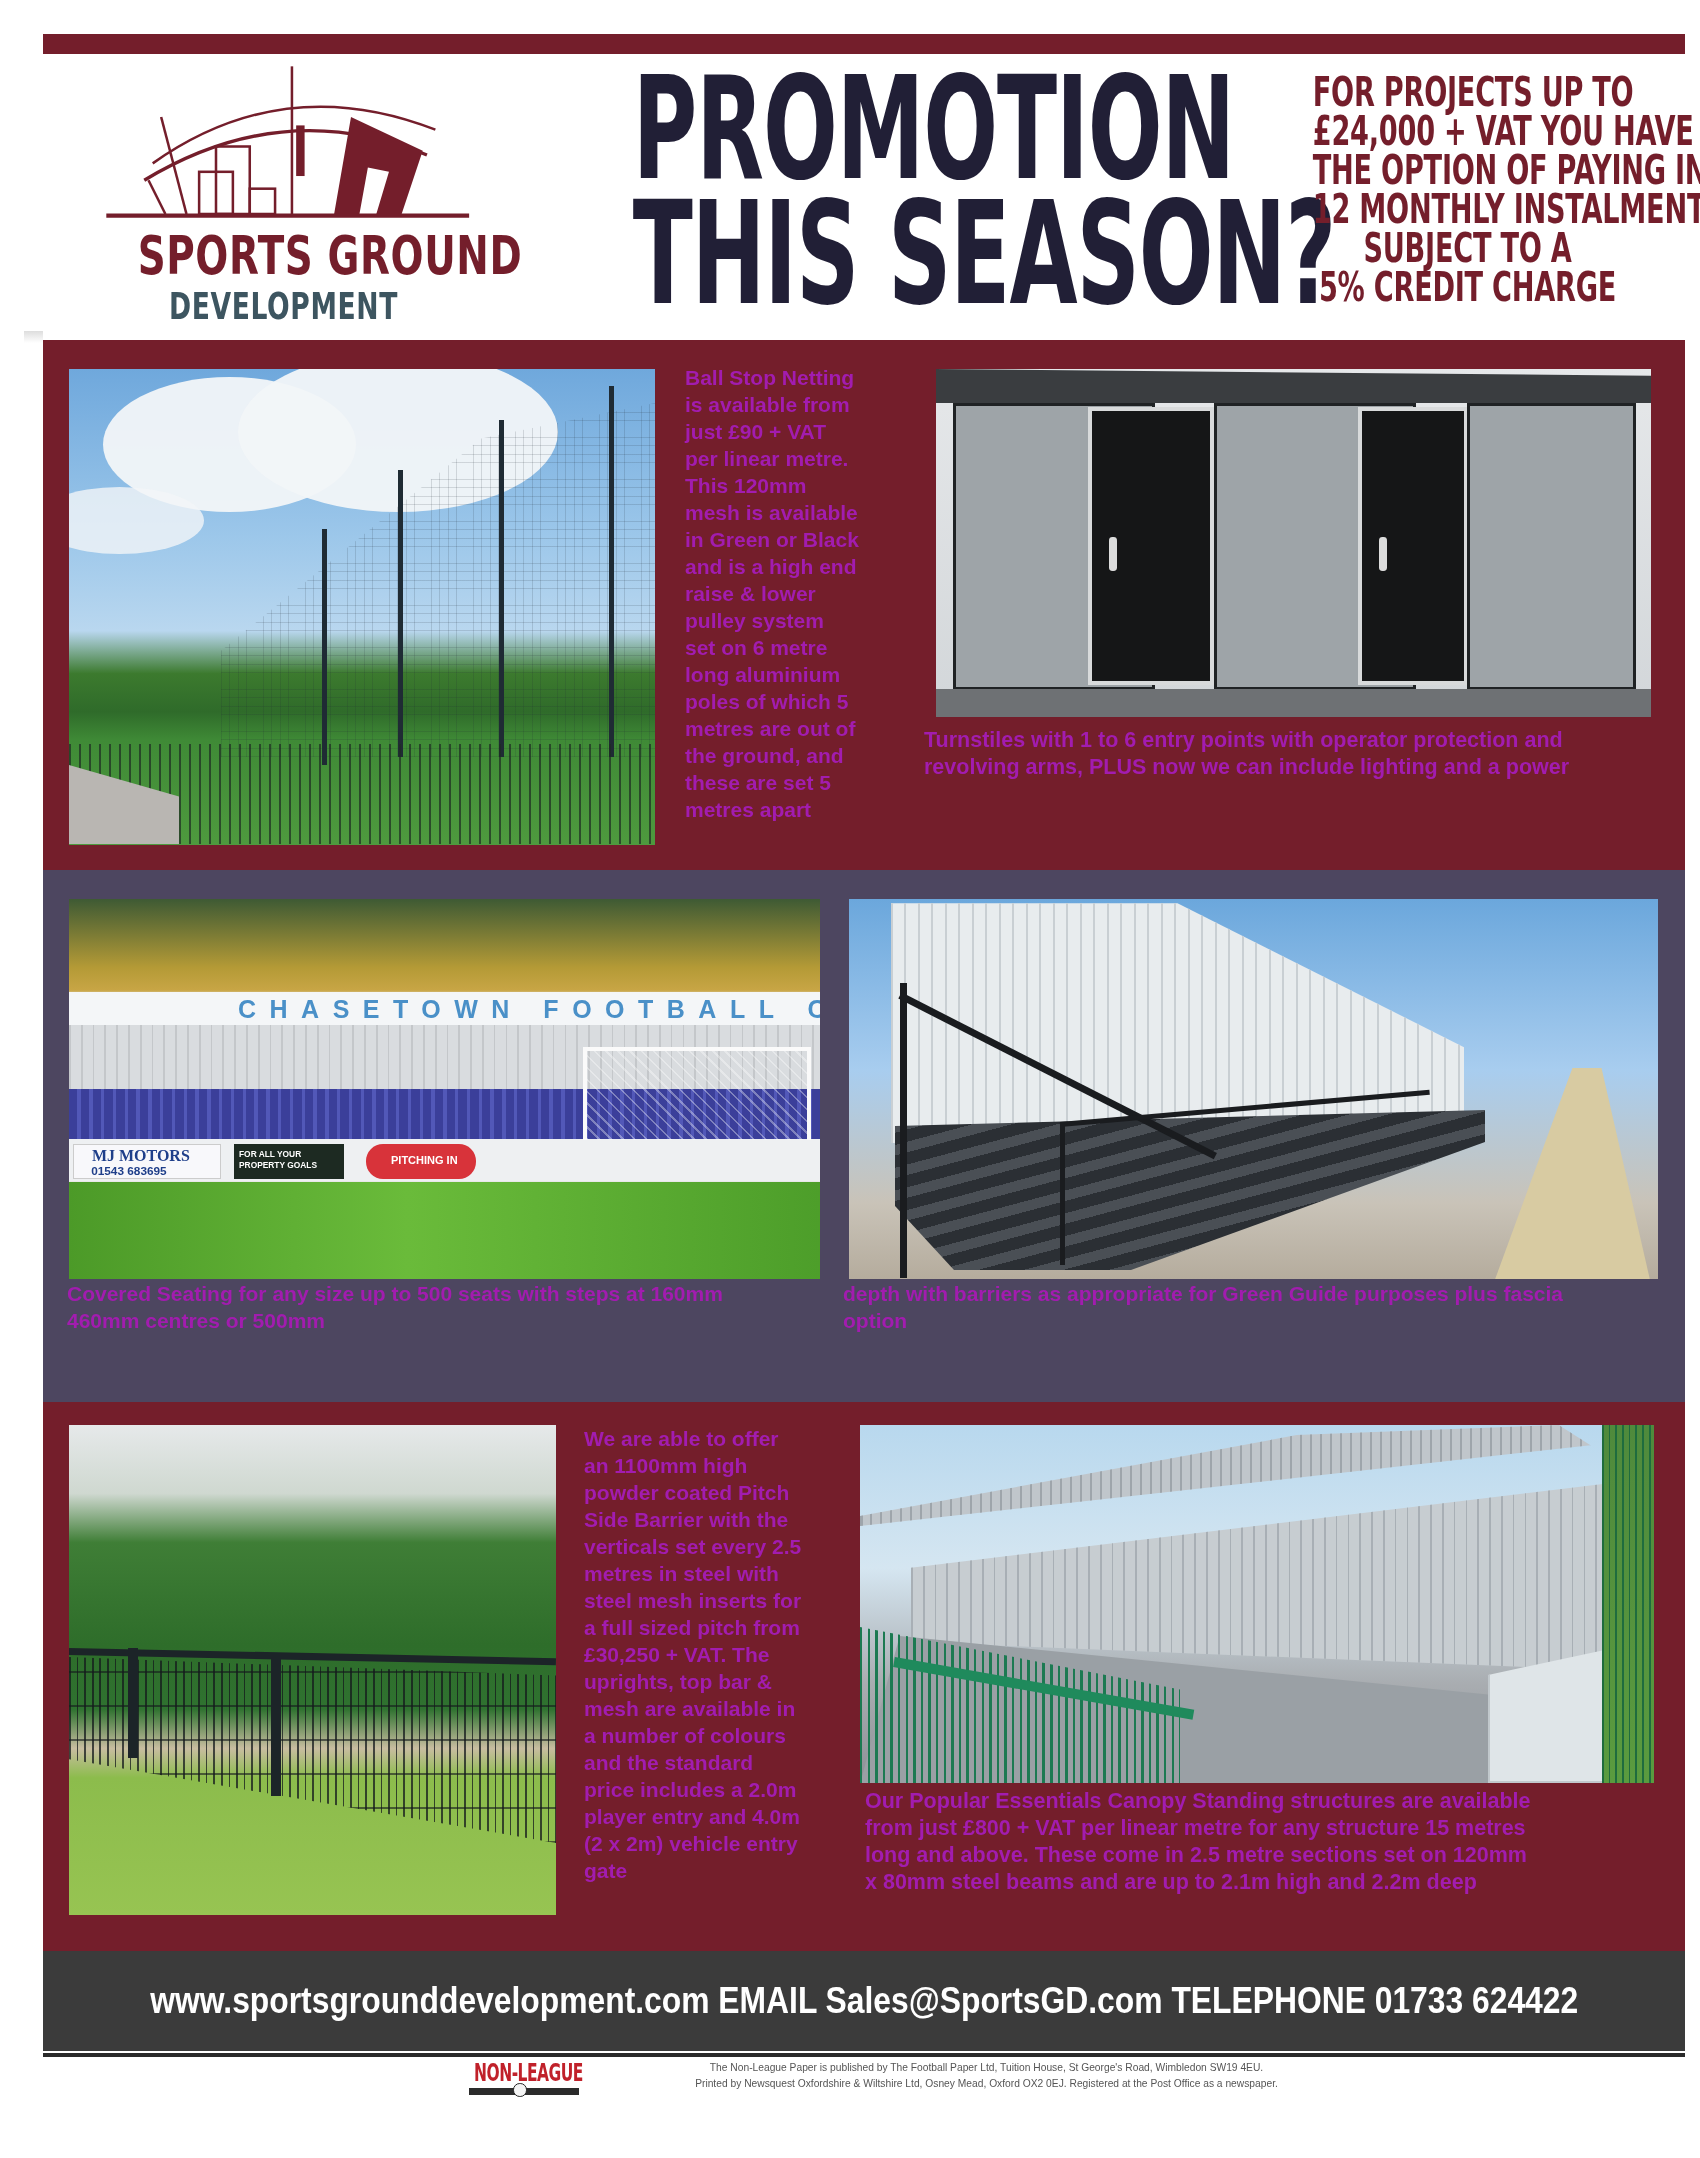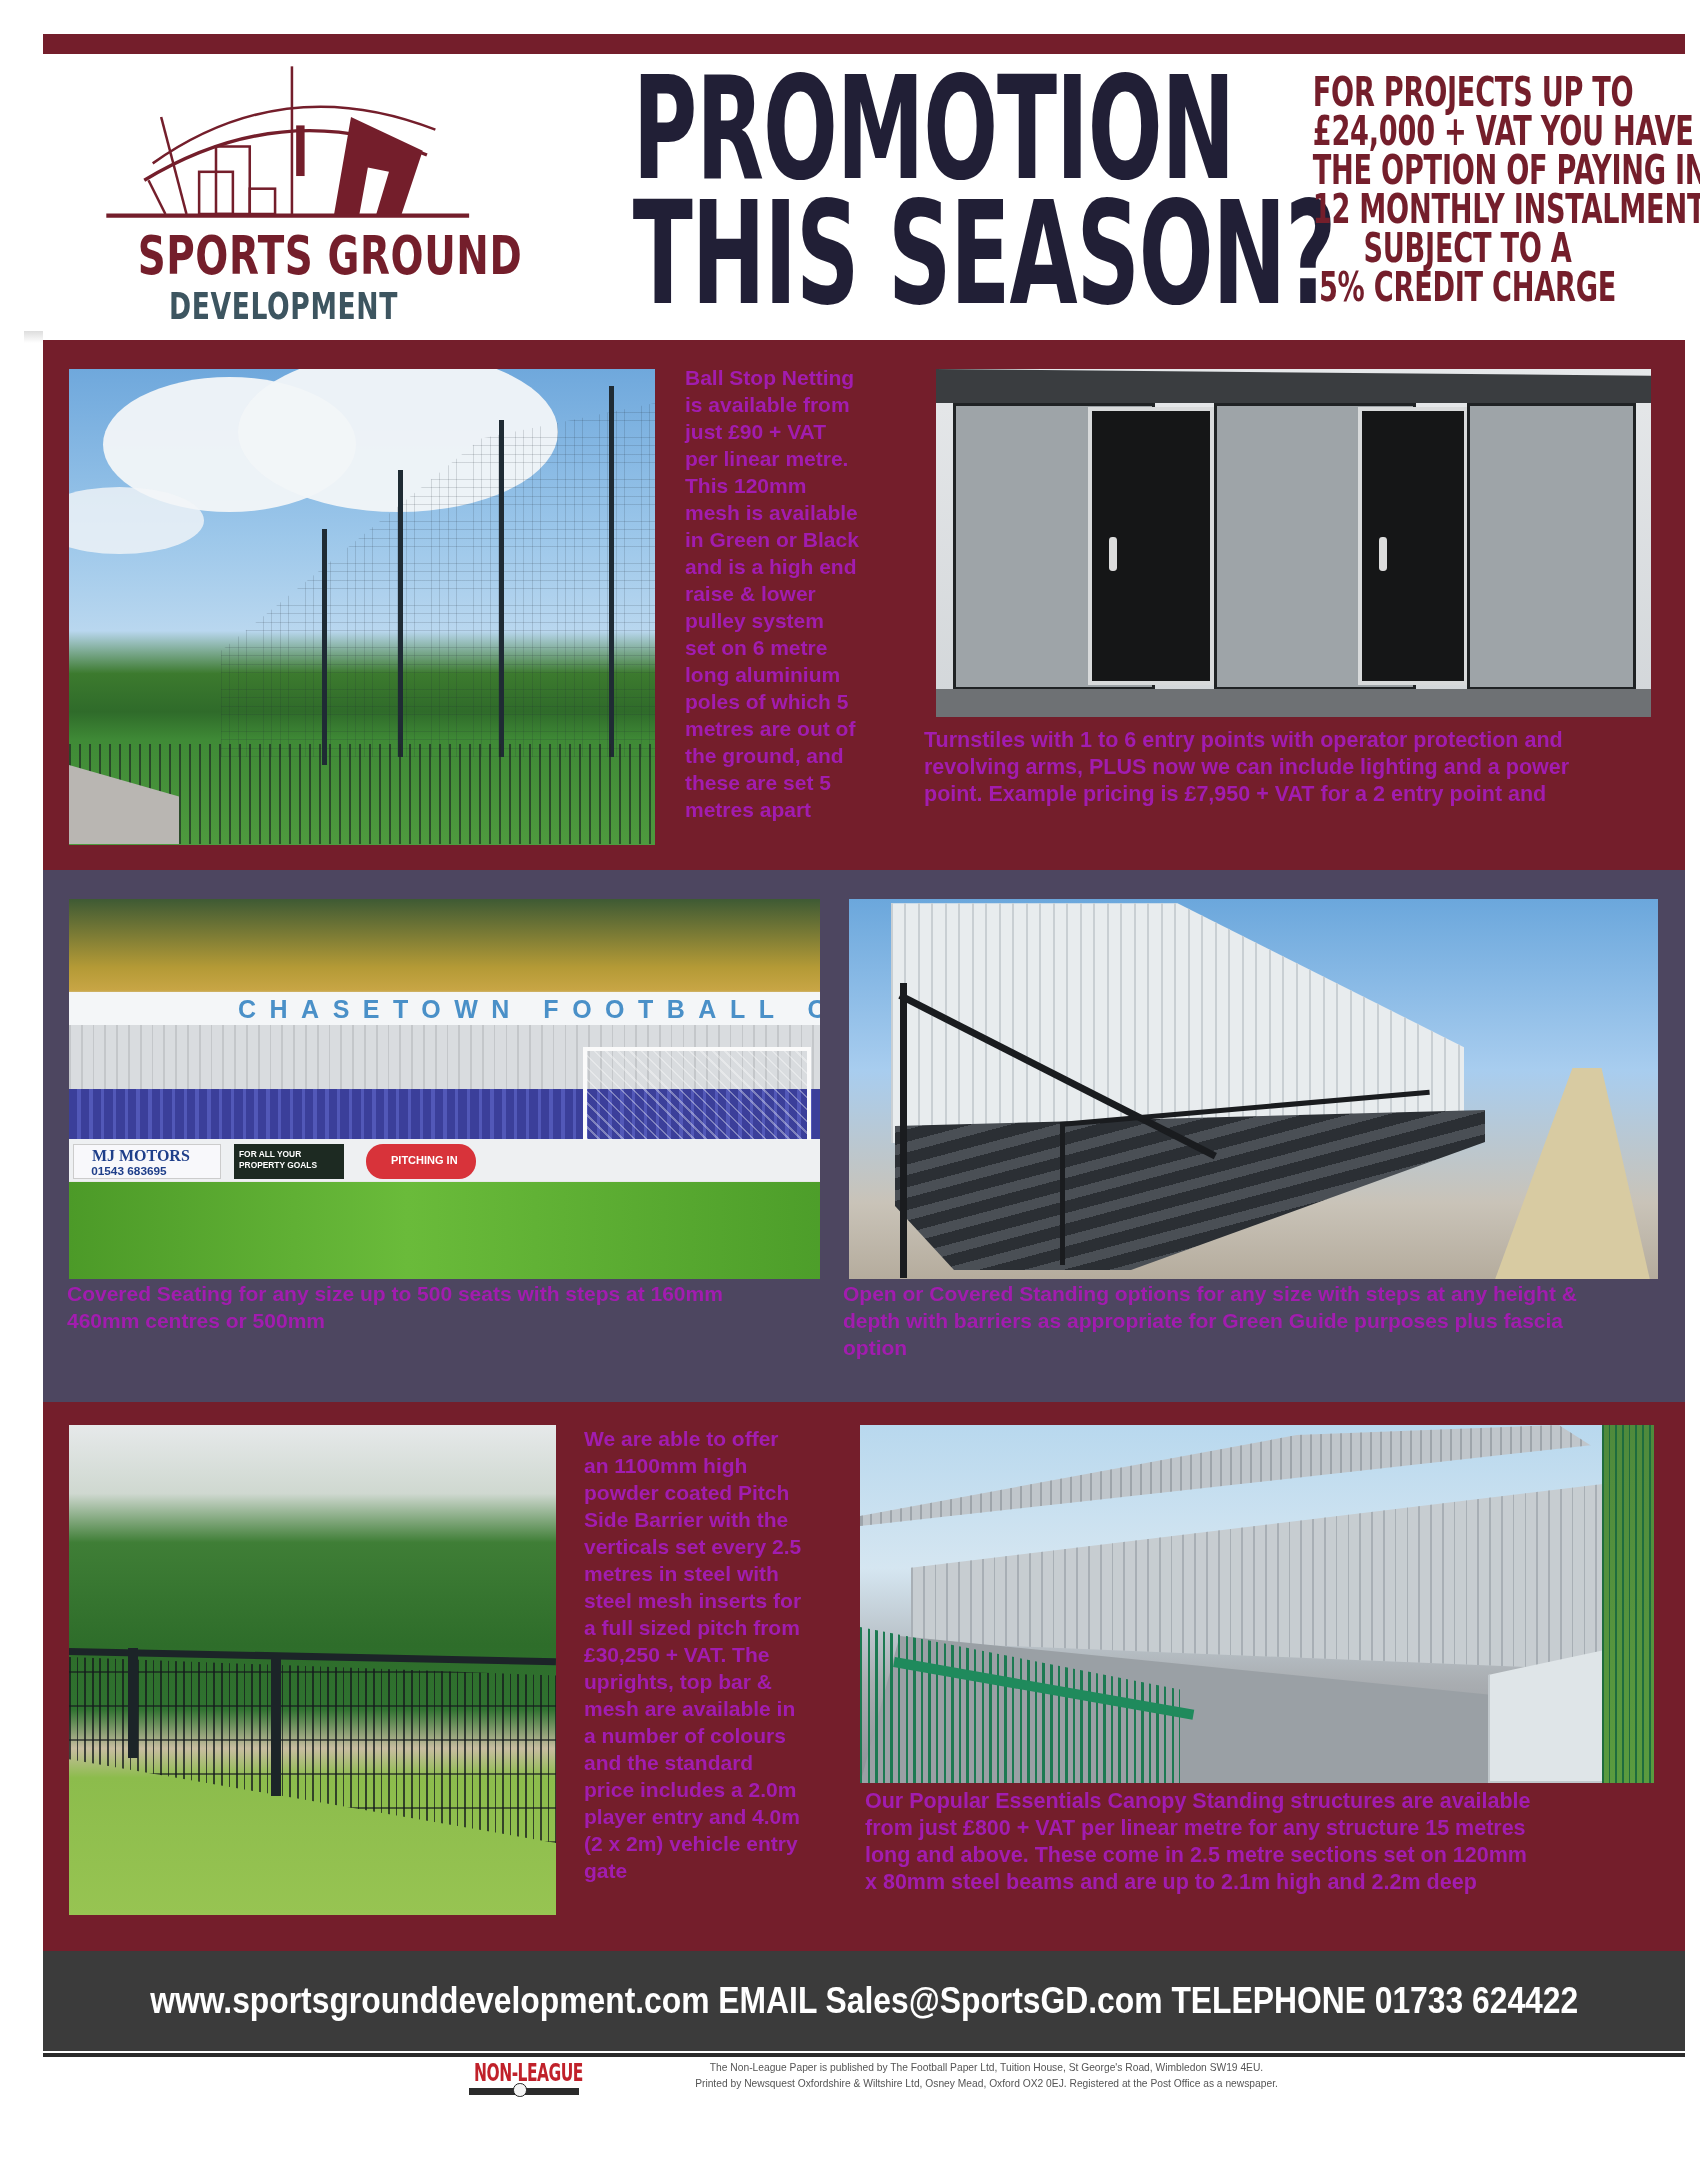--- a/index.html
+++ b/index.html
@@ -228,21 +228,20 @@
   <div class="bay" style="left:278px;width:202px"></div>
   <div class="door" style="left:422px;width:110px">
       <div class="handle"></div>
     </div>
   <div class="bay" style="left:531px;width:169px"></div>
   <div class="floor"></div>
 </div>
 <div class="body-text" style="left:924px;top:727px;width:742px;font-size:21.5px;line-height:27px;">
   <div>Turnstiles with 1 to 6 entry points with operator protection and</div>
   <div>revolving arms, PLUS now we can include lighting and a power</div>
-  <div>point. Example pricing is £7,950 + VAT for a 2 entry point and</div>
 </div>
 
 <div class="abs sec2"></div>
 
 <div class="photo p3">
   <div class="fascia">
       <span>CHASETOWN FOOTBALL CL</span>
     </div>
   <div class="stand"></div>
   <div class="seats"></div>
@@ -268,21 +267,20 @@
 <div class="photo p4">
   <div class="wall"></div>
   <div class="walk"></div>
   <div class="stairs"></div>
   <div class="rail" style="left:51px;top:84px;width:6.7px;height:295px"></div>
   <div class="rail" style="left:51px;top:93px;width:354px;height:6.7px;transform:rotate(27deg);transform-origin:left"></div>
   <div class="rail" style="left:211px;top:223px;width:371px;height:5px;transform:rotate(-5deg);transform-origin:left"></div>
   <div class="rail" style="left:211px;top:223px;width:5px;height:143px"></div>
 </div>
 <div class="body-text" style="left:843px;top:1280px;width:826px;font-size:21px;line-height:27px;">
-  <div>Open or Covered Standing options for any size with steps at any height &amp;</div>
   <div>depth with barriers as appropriate for Green Guide purposes plus fascia</div>
   <div>option</div>
 </div>
 
 <div class="abs sec3"></div>
 
 <div class="photo p5">
   <div class="mesh"></div>
   <div class="rail-top"></div>
   <div class="post" style="left:59px;top:223px;height:110px"></div>

